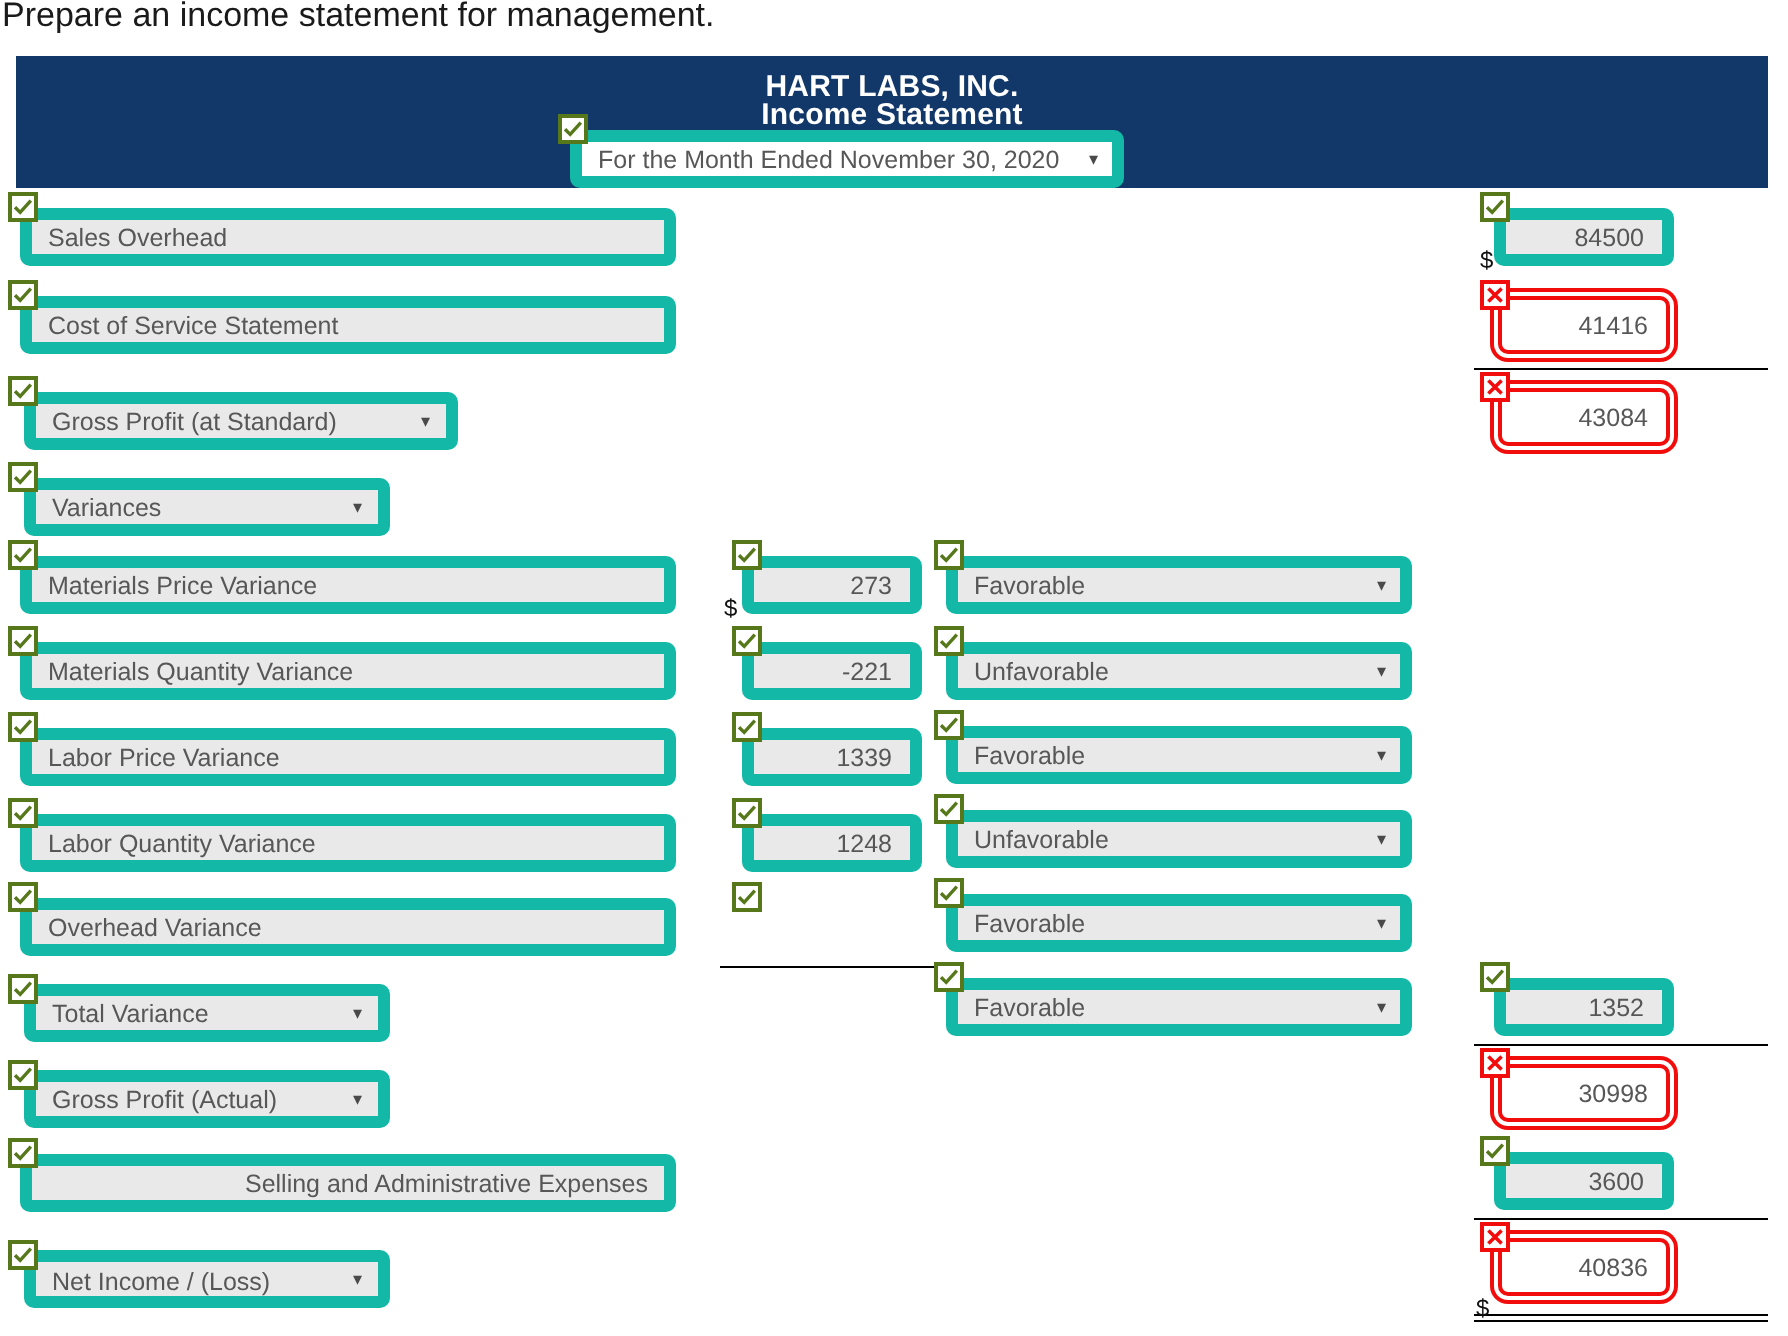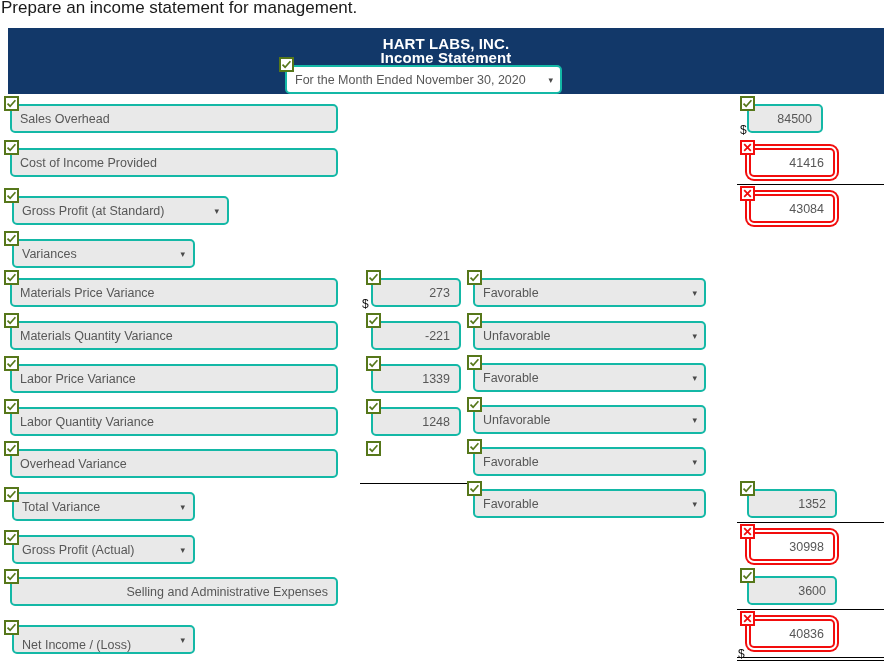--- a/index.html
+++ b/index.html
@@ -46,21 +46,21 @@
   }
   .co-name { top: 7px; }
   .stmt-name { top: 21px; }
 
   
   .field {
     position: absolute;
     display: flex;
     align-items: center;
     background: #e9e9e9;
-    border: 2px solid #14b8a6;
+    border: 6px solid #14b8a6;
     border-radius: 5px;
     height: 29px;
     font-size: 12.5px;
     color: #575757;
     padding: 0 8px;
     z-index: 3;
     overflow: hidden;
     white-space: nowrap;
   }
   .field.white { background: #ffffff; }
@@ -152,31 +152,31 @@
   </div>
   <div class="field" style="left:10px; top:104px; width:328px;">
     <span>Sales Overhead</span>
   </div>
   <div class="badge ok" style="left:740px; top:96px;">
     <svg width="11" height="11" viewBox="0 0 11 11">
         <path d="M1.5 5.6 L4.1 8.2 L9.4 2.3" fill="none" stroke="#56771a" stroke-width="1.7"></path>
       </svg>
   </div>
   <div class="dollar" style="left:740px; top:124px;">$</div>
-  <div class="field num" style="left:747px; top:104px; width:76px;">
+  <div class="field num" style="left:747px; top:104px; width:90px;">
     <span>84500</span>
   </div>
 
   <div class="badge ok" style="left:4px; top:140px;">
     <svg width="11" height="11" viewBox="0 0 11 11">
         <path d="M1.5 5.6 L4.1 8.2 L9.4 2.3" fill="none" stroke="#56771a" stroke-width="1.7"></path>
       </svg>
   </div>
   <div class="field" style="left:10px; top:148px; width:328px;">
-    <span>Cost of Income Provided</span>
+    <span>Cost of Service Statement</span>
   </div>
   <div class="badge bad" style="left:740px; top:140px;">
     <svg width="11" height="11" viewBox="0 0 11 11">
         <path d="M2.2 2.2 L8.8 8.8 M8.8 2.2 L2.2 8.8" stroke="#f20d0d" stroke-width="1.8"></path>
       </svg>
   </div>
   <div class="field num bad" style="left:749px; top:148px; width:86px;">
     <span>41416</span>
   </div>
   <div class="rule" style="left:737px; top:184px; width:147px;"></div>

